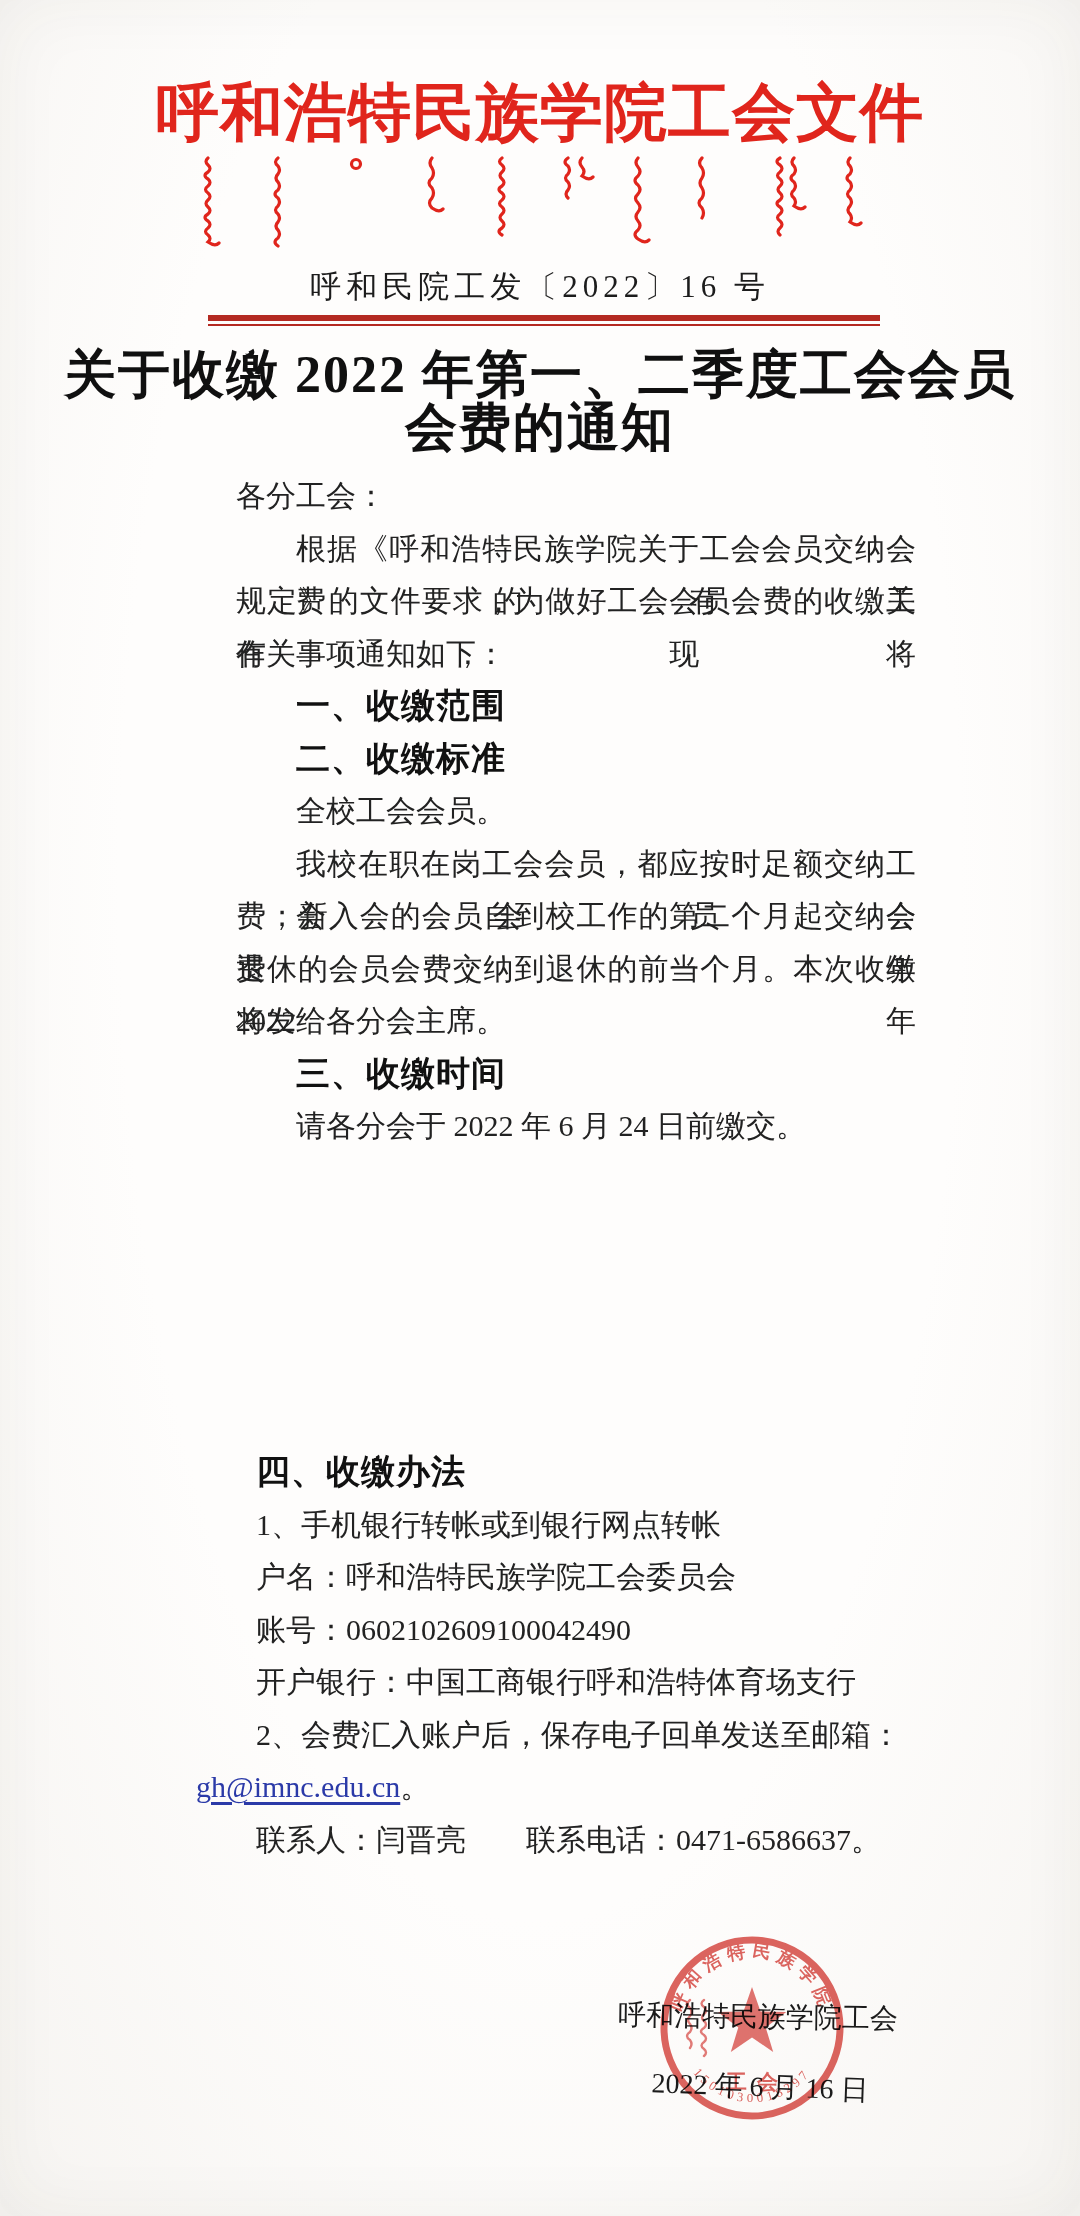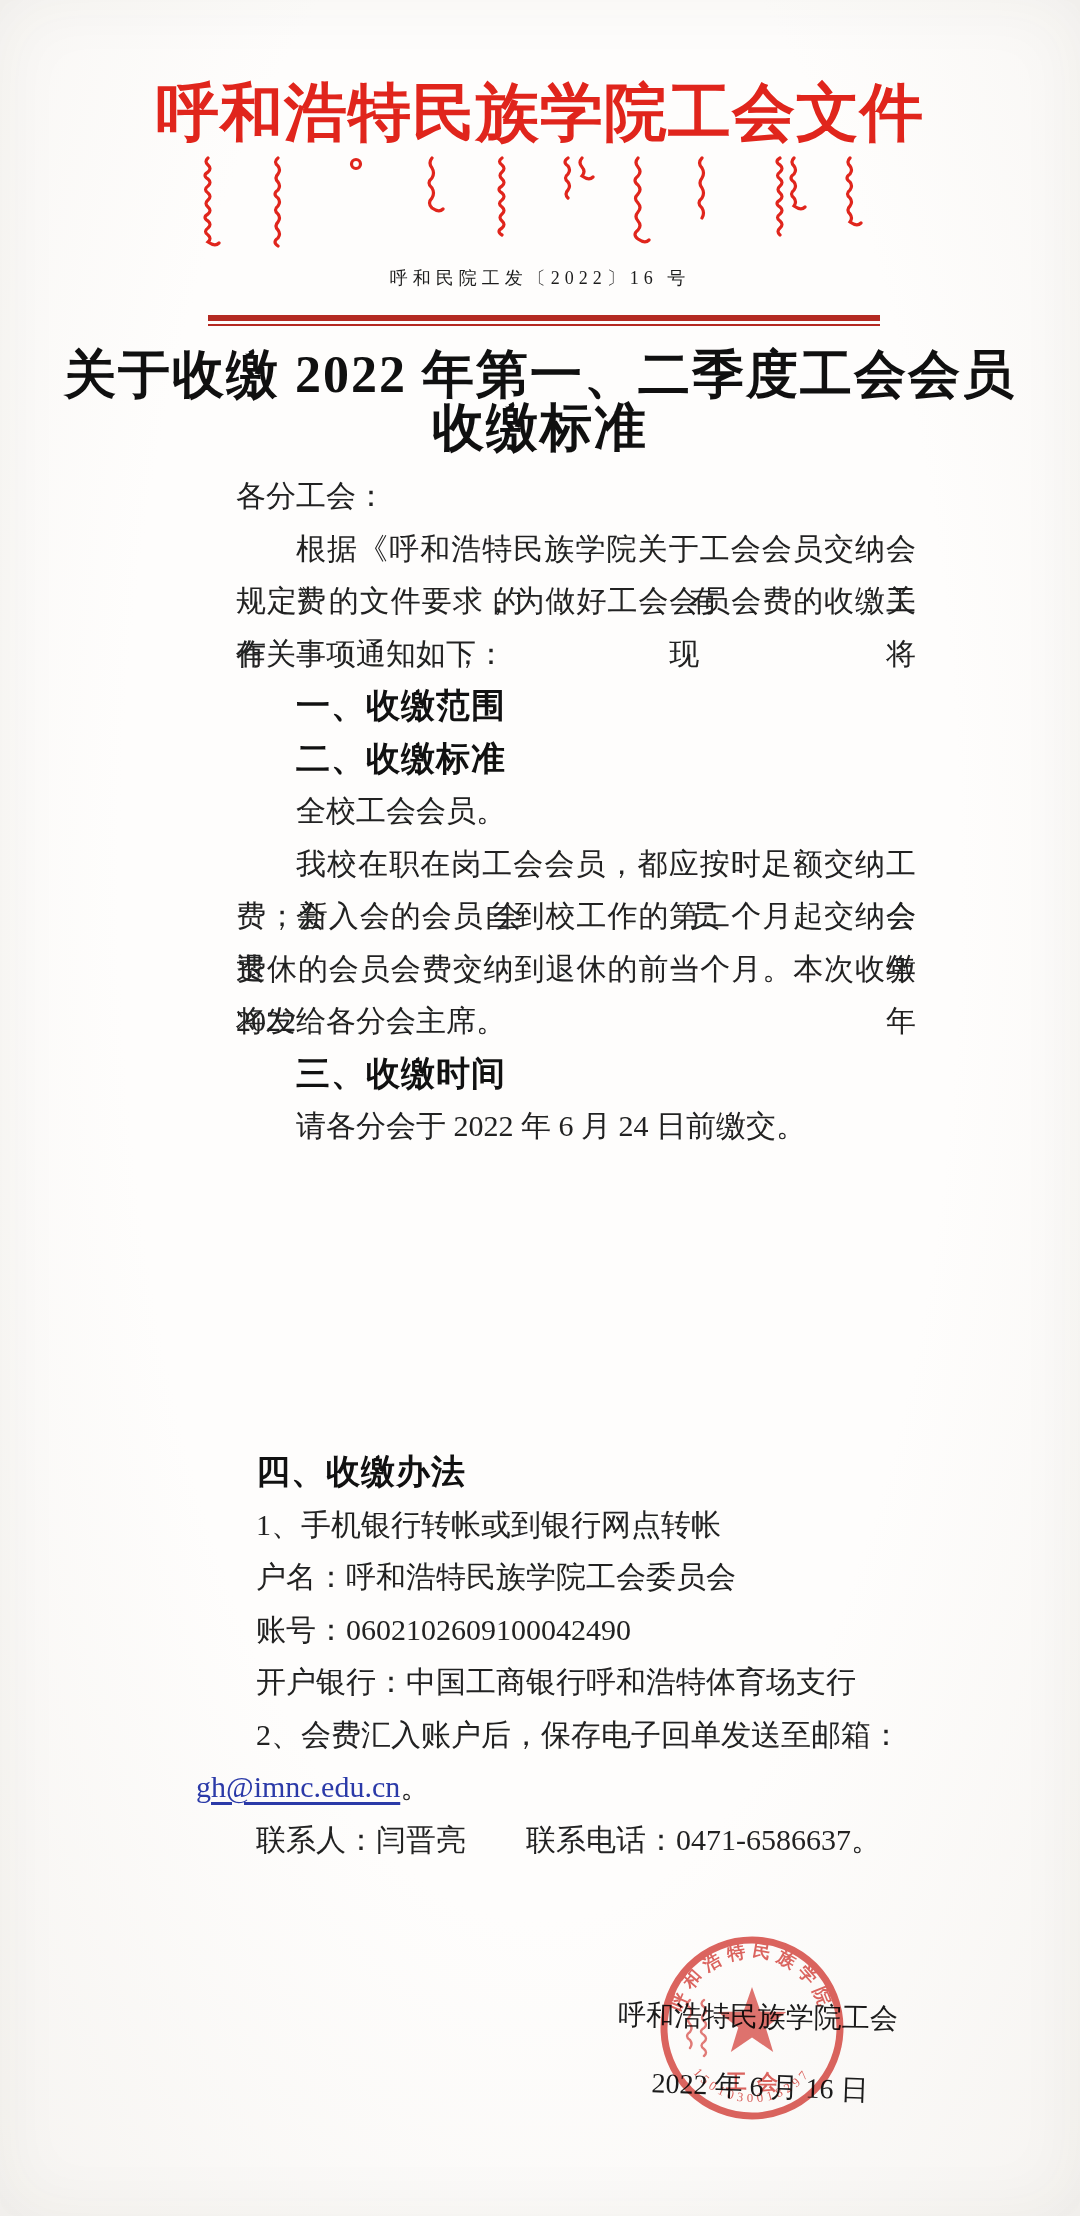--- a/index.html
+++ b/index.html
@@ -19,21 +19,21 @@
   .masthead{
     position:absolute;top:70px;left:0;width:100%;text-align:center;
     font-size:63px;font-weight:bold;letter-spacing:1px;color:var(--masthead-red);
     font-family:"Liberation Serif","DejaVu Serif",serif;white-space:nowrap;
   }
   .mongolian{position:absolute;top:156px;left:196px;width:690px;height:96px;}
   .mongolian svg{display:block;width:100%;height:100%;}
   .mongolian path,.mongolian circle{stroke:var(--masthead-red);stroke-width:3.2;fill:none;stroke-linecap:round;}
   .doc-number{
     position:absolute;top:266px;left:0;width:100%;text-align:center;
-    font-size:18px;letter-spacing:5px;color:#1c1c1c;white-space:nowrap;
+    font-size:31px;letter-spacing:5px;color:#1c1c1c;white-space:nowrap;
   }
   .red-rule{position:absolute;top:315px;left:208px;width:672px;border-top:6px solid var(--rule-red);}
   .red-rule::after{content:"";display:block;margin-top:3px;border-top:2px solid var(--rule-red);}
   .doc-title{
     position:absolute;top:348px;left:0;width:100%;text-align:center;
     font-size:52px;font-weight:bold;line-height:53px;letter-spacing:2px;color:#101010;
   }
   .body-block{position:absolute;left:196px;width:680px;font-size:30px;}
   .block-1{top:470px;margin-left:40px;}
   .block-2{top:1446px;}
@@ -83,21 +83,21 @@
         <path d="M 654 2 q -4 4 0 8 q 3 4 0 8 q -6 4 0 8 q 3 4 0 8 q -5 4 0 8 q 3 4 0 8 q -4 4 0 8 q 3 4 0 8 q 7 5 11 1"></path>
       </svg>
   </div>
 
   <div class="doc-number">呼和民院工发〔2022〕16 号</div>
 
   <div class="red-rule"></div>
 
   <div class="doc-title">
     <div>关于收缴 2022 年第一、二季度工会会员</div>
-    <div>收缴标准</div>
+    <div>会费的通知</div>
   </div>
 
   <div class="body-block block-1">
       <div class="line"><span>各分工会：</span></div>
       <div class="line indent fill"><span>根据《呼和浩特民族学院关于工会会员交纳会费的有关</span></div>
       <div class="line fill"><span>规定》的文件要求，为做好工会会员会费的收缴工作，现将</span></div>
       <div class="line"><span>有关事项通知如下：</span></div>
       <div class="line bold indent"><span>一、收缴范围</span></div>
       <div class="line bold indent"><span>二、收缴标准</span></div>
       <div class="line indent"><span>全校工会会员。</span></div>

